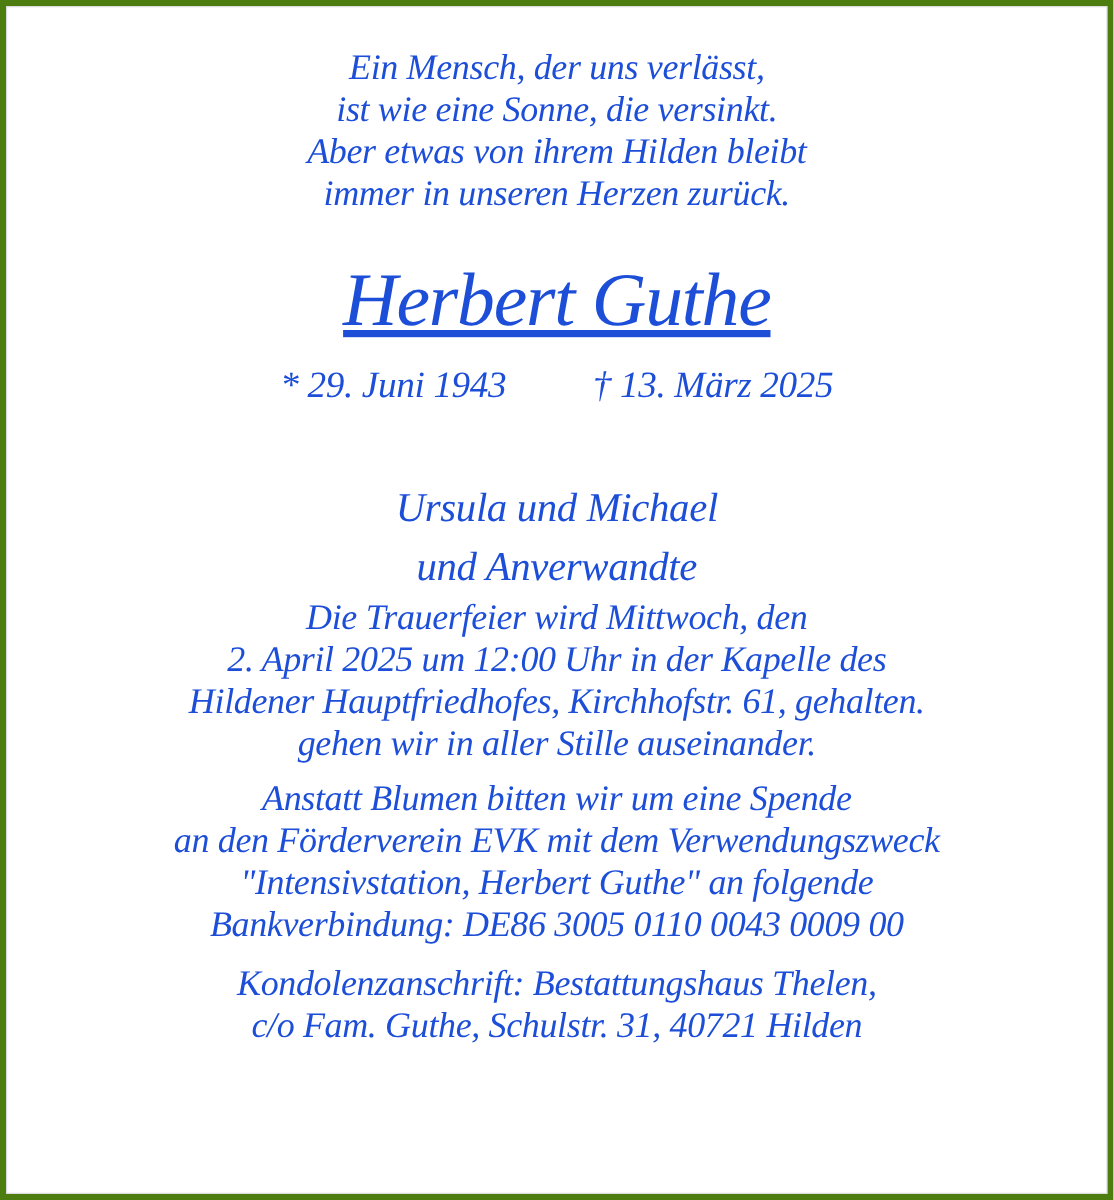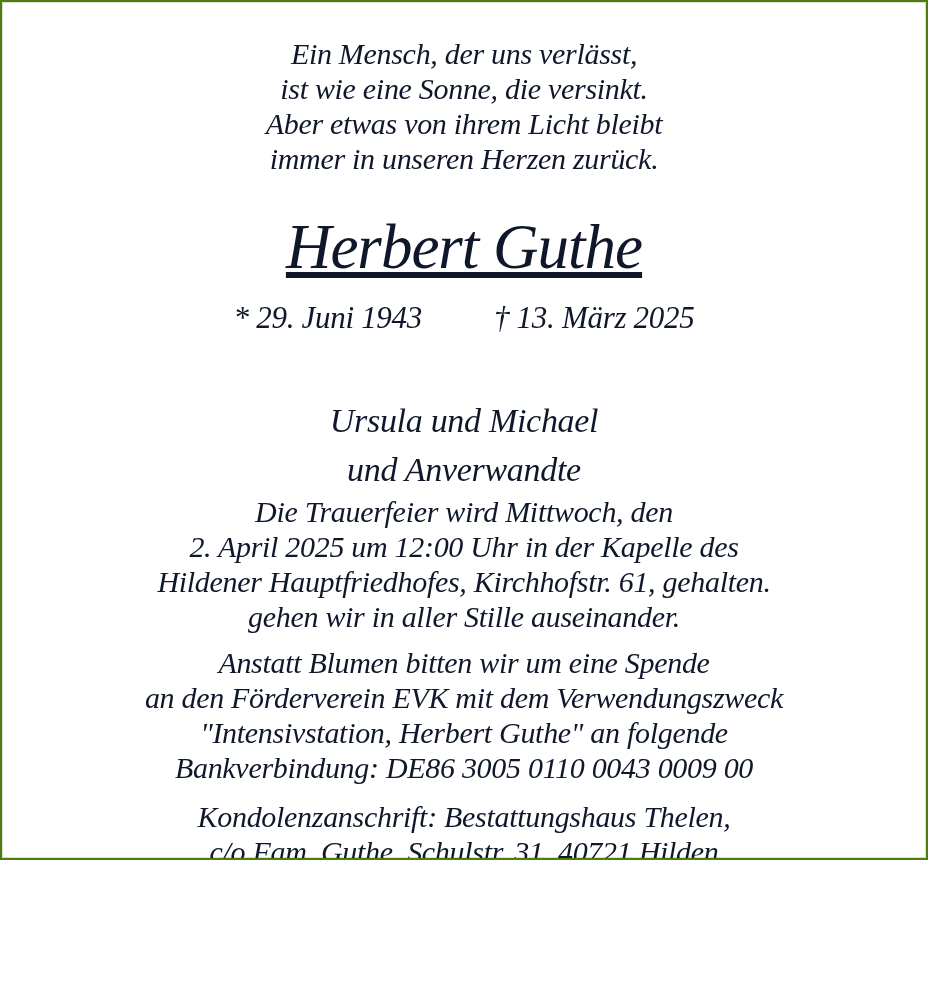--- a/index.html
+++ b/index.html
@@ -3,27 +3,27 @@
 <meta charset="utf-8">
 <style>
   html, body {
     margin: 0;
     padding: 0;
     background: #ffffff;
   }
   .notice {
     box-sizing: border-box;
     width: 928px;
-    height: 860px;
+    height: 1000px;
     background: #ffffff;
-    border: 2px solid #4d7c0f;
+    border: 5px solid #4d7c0f;
     box-shadow: inset 0 0 0 1px #dcdcdc;
     font-family: "Liberation Serif", "DejaVu Serif", serif;
     font-style: italic;
-    color: #0f172a;
+    color: #1d4ed8;
     text-align: center;
     overflow: hidden;
   }
   .poem {
     margin-top: 34px;
     font-size: 30px;
     line-height: 35px;
     letter-spacing: -0.3px;
   }
   .name {
@@ -70,21 +70,21 @@
   .line { white-space: nowrap; }
 </style>
 </head>
 <body>
 
 <div class="notice">
 
   <div class="poem">
     <div class="line">Ein Mensch, der uns verlässt,</div>
     <div class="line">ist wie eine Sonne, die versinkt.</div>
-    <div class="line">Aber etwas von ihrem Licht bleibt</div>
+    <div class="line">Aber etwas von ihrem Hilden bleibt</div>
     <div class="line">immer in unseren Herzen zurück.</div>
   </div>
 
   <h1 class="name">Herbert Guthe</h1>
 
   <div class="dates">
     <span class="line">* 29. Juni 1943</span>
     <span class="line">† 13. März 2025</span>
   </div>
 

